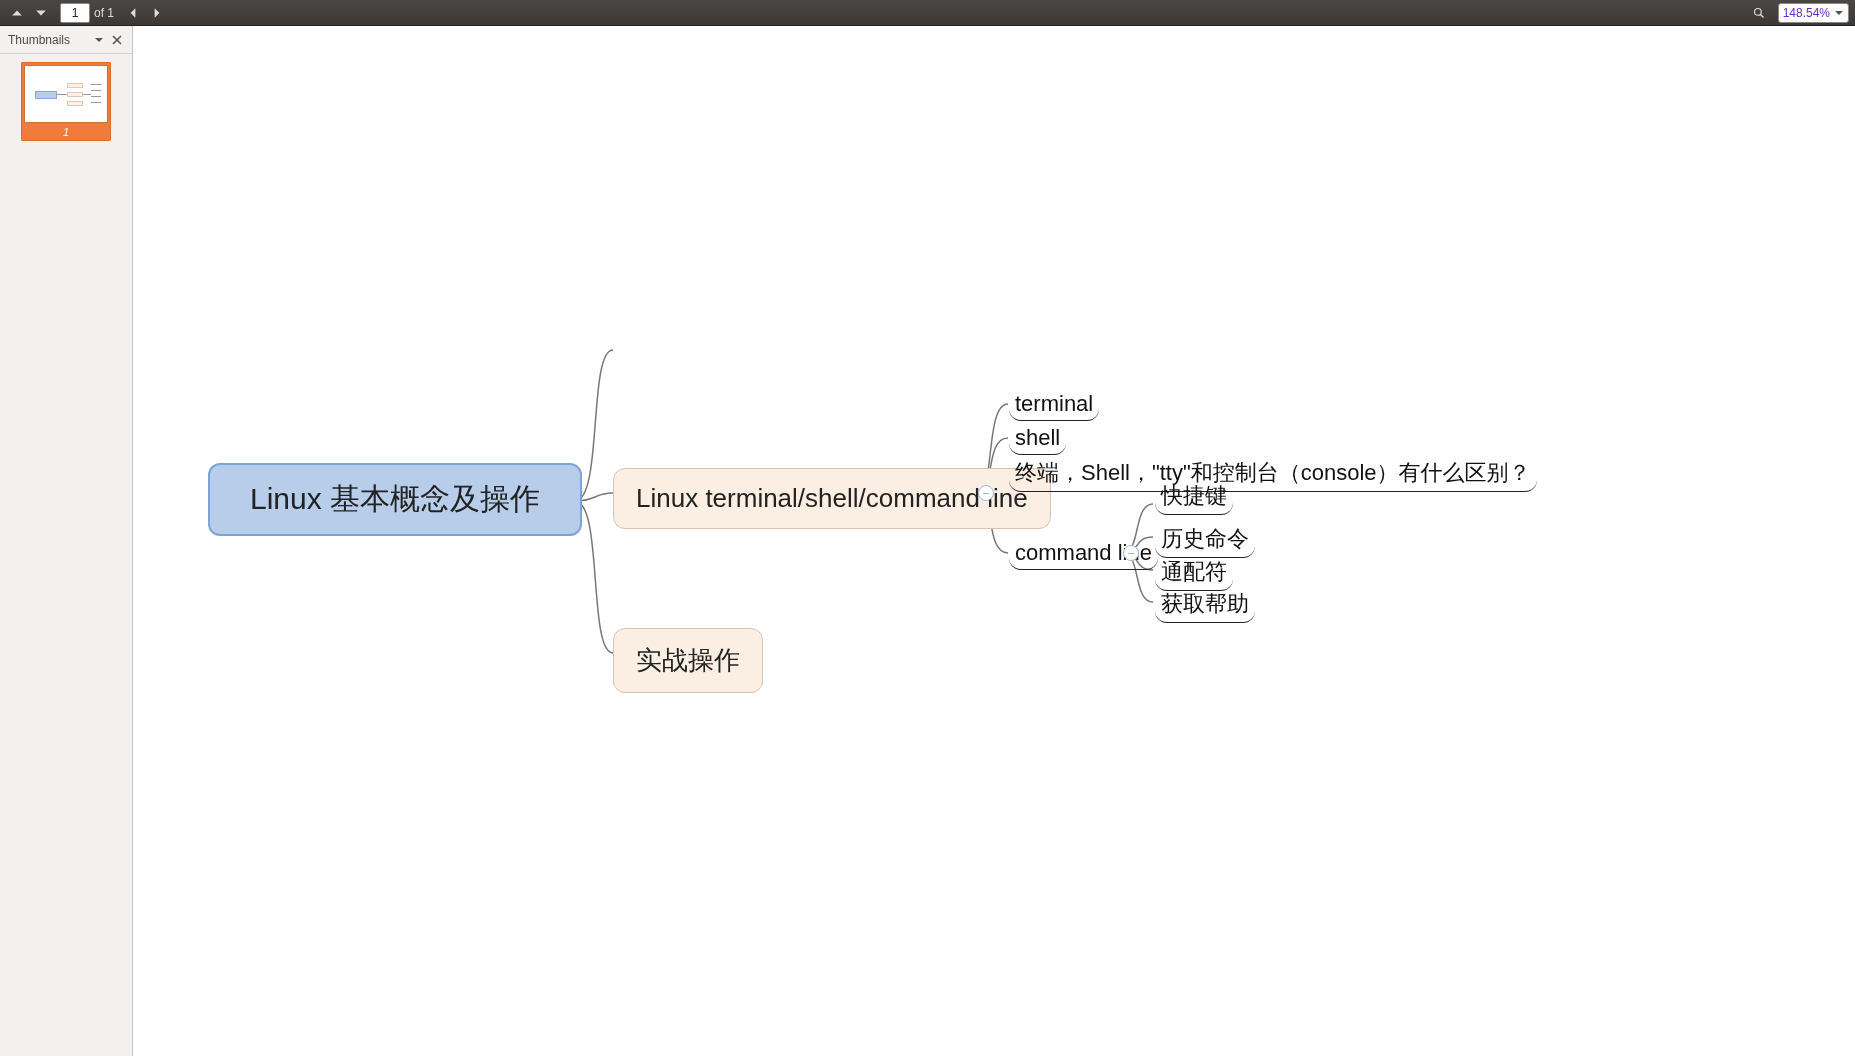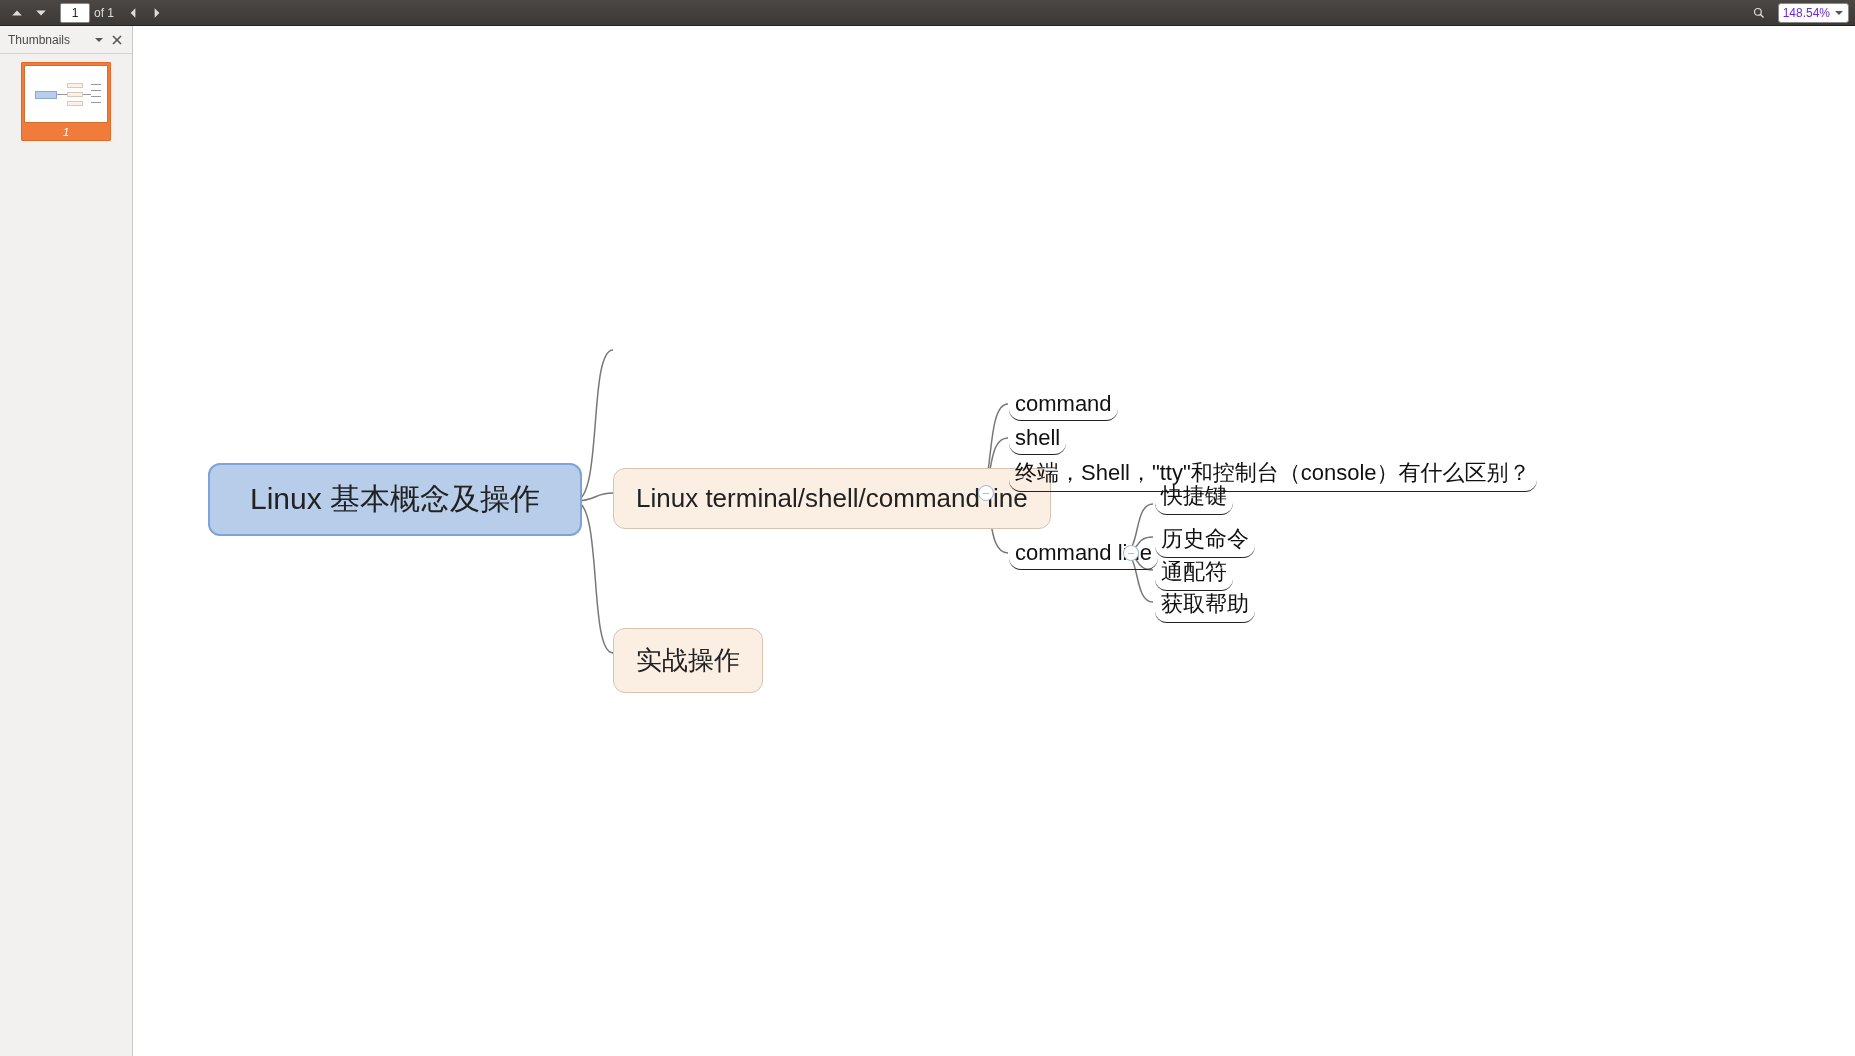--- a/index.html
+++ b/index.html
@@ -165,21 +165,21 @@
       <div class="node child" style="left:480px;top:442px">
         <span>Linux terminal/shell/command line</span>
       </div>
       <div class="collapser" style="left:845px;top:459px">−</div>
 
       <div class="node child" style="left:480px;top:602px">
         <span>实战操作</span>
       </div>
 
       <div class="node leaf" style="left:876px;top:362px">
-        <span>command</span>
+        <span>terminal</span>
       </div>
       <div class="node leaf" style="left:876px;top:396px">
         <span>shell</span>
       </div>
       <div class="node leaf" style="left:876px;top:429px">
         <span>终端，Shell，"tty"和控制台（console）有什么区别？</span>
       </div>
       <div class="node leaf" style="left:876px;top:511px">
         <span>command line</span>
       </div>

